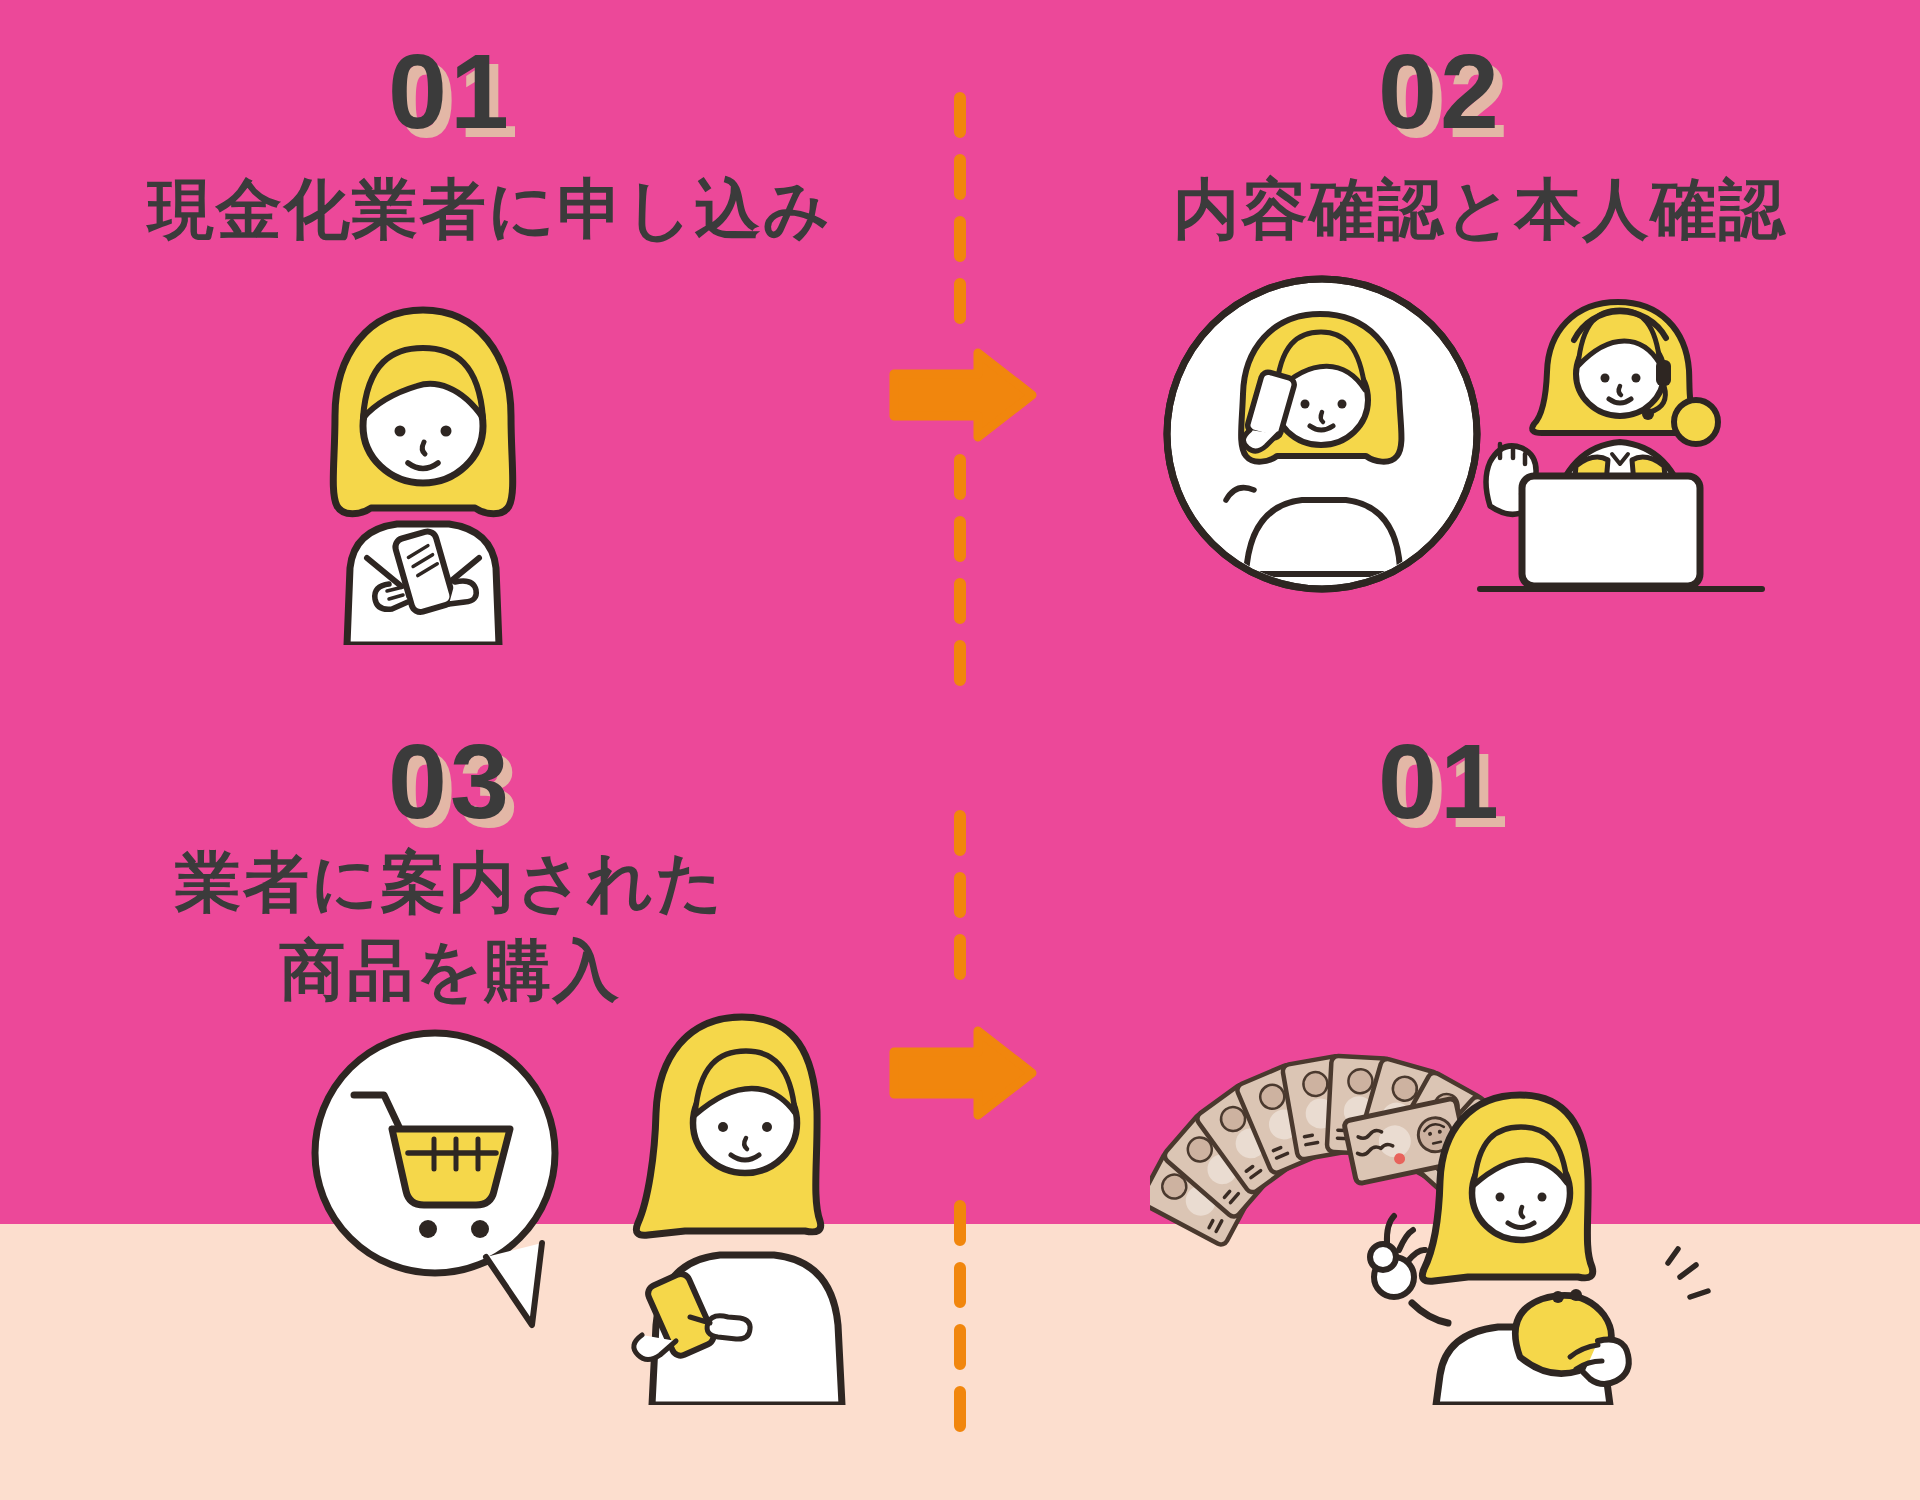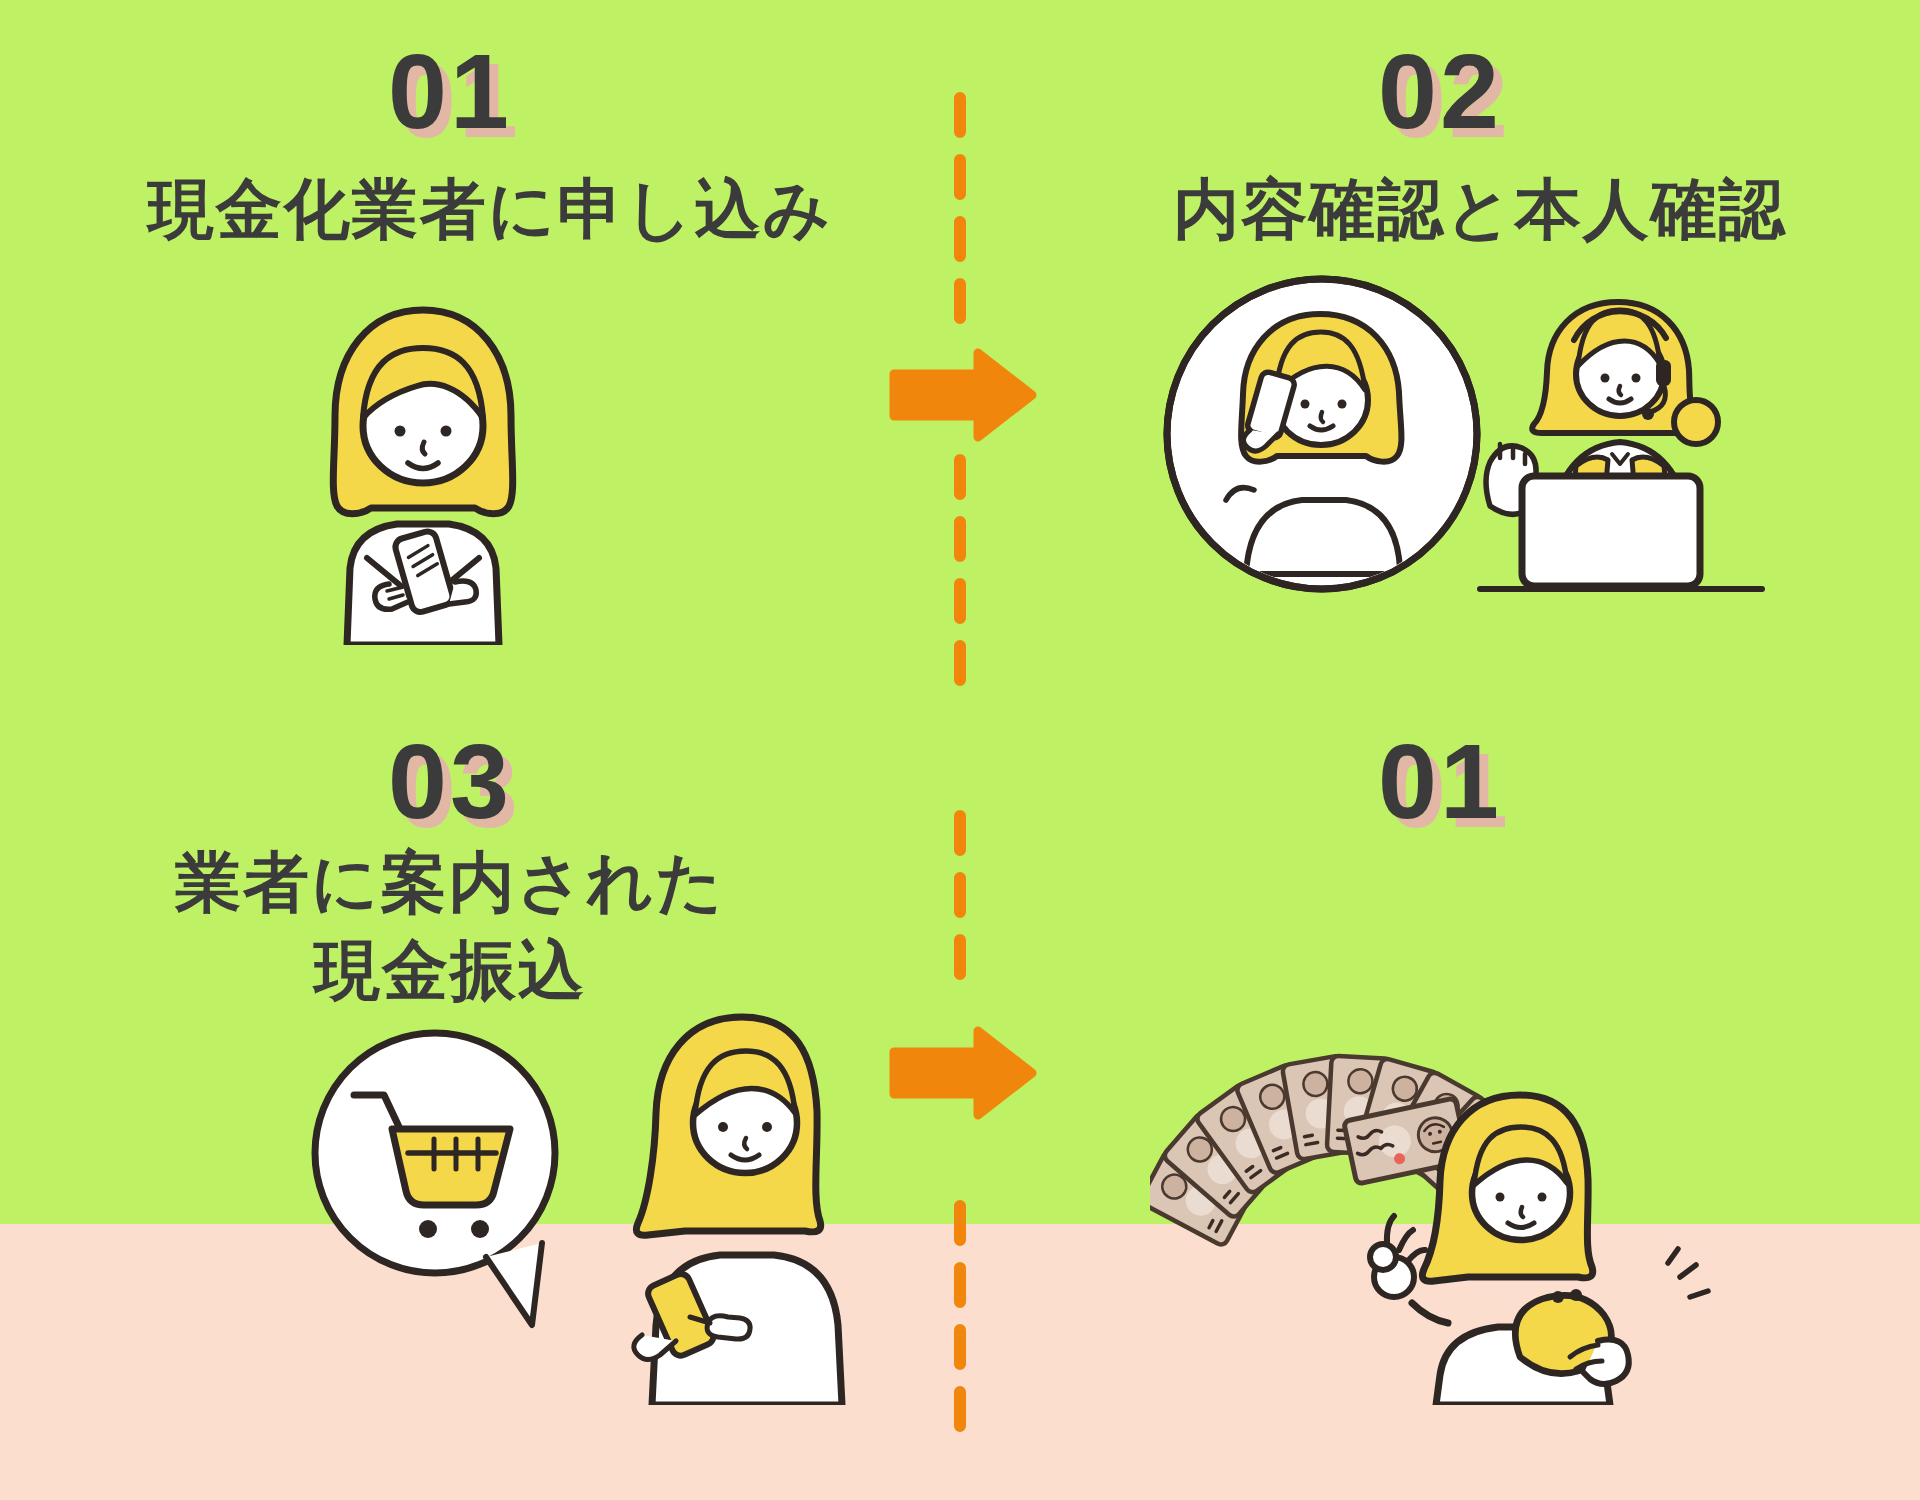--- a/index.html
+++ b/index.html
@@ -1,21 +1,21 @@
 <!DOCTYPE html>
 <html><head>
 <meta charset="utf-8">
 <style>
   html,body{margin:0;padding:0;}
   body{
     width:1920px;height:1500px;overflow:hidden;
     font-family:"Liberation Sans","DejaVu Sans",sans-serif;
     background:#FCDECE;
   }
-  .canvas{position:relative;width:1920px;height:1224px;background:#bef264;}
+  .canvas{position:relative;width:1920px;height:1224px;background:#ec4899;}
   .quad{position:absolute;}
   .q1{left:0;top:0;width:900px;height:690px;}
   .q2{left:960px;top:0;width:960px;height:690px;}
   .q3{left:0;top:690px;width:900px;height:810px;}
   .q4{left:960px;top:690px;width:960px;height:810px;}
   .num{
     position:absolute;left:0;width:100%;text-align:center;
     font-size:106px;font-weight:800;line-height:1;color:#3B3B3B;
     letter-spacing:3px;text-shadow:9px 9px 0 #E3B7A6;
   }
@@ -134,21 +134,21 @@
         <rect x="372" y="214" width="178" height="110" rx="12" fill="#FFFFFF" stroke-width="7"></rect>
         <path d="M330 327 H612" stroke-width="6"></path>
       </g>
     </svg>
   </section>
 
   <section class="quad q3 row2">
     <div class="num">03</div>
     <div class="title">
       <span class="title-line">業者に案内された</span>
-      <span class="title-line">現金振込</span>
+      <span class="title-line">商品を購入</span>
     </div>
     <svg class="illus illus-3" width="620" height="410" viewBox="0 0 620 410">
       <g stroke="#2E2622" stroke-linecap="round" stroke-linejoin="round" fill="none">
         <circle cx="145" cy="158" r="120" fill="#FFFFFF" stroke-width="7"></circle>
         <path d="M196 262 L242 330 L252 248" fill="#FFFFFF" stroke-width="6"></path>
         <g>
           <path d="M64 100 H94 L110 134" stroke-width="7"></path>
           <path d="M102 134 H220 L204 196 Q201 210 186 210 L134 210 Q119 210 116 196 Z" fill="#F5D74A" stroke-width="7"></path>
           <path d="M118 158 H206" stroke-width="5.5"></path>
           <path d="M144 144 V174 M166 144 V174 M188 144 V174" stroke-width="5"></path>

